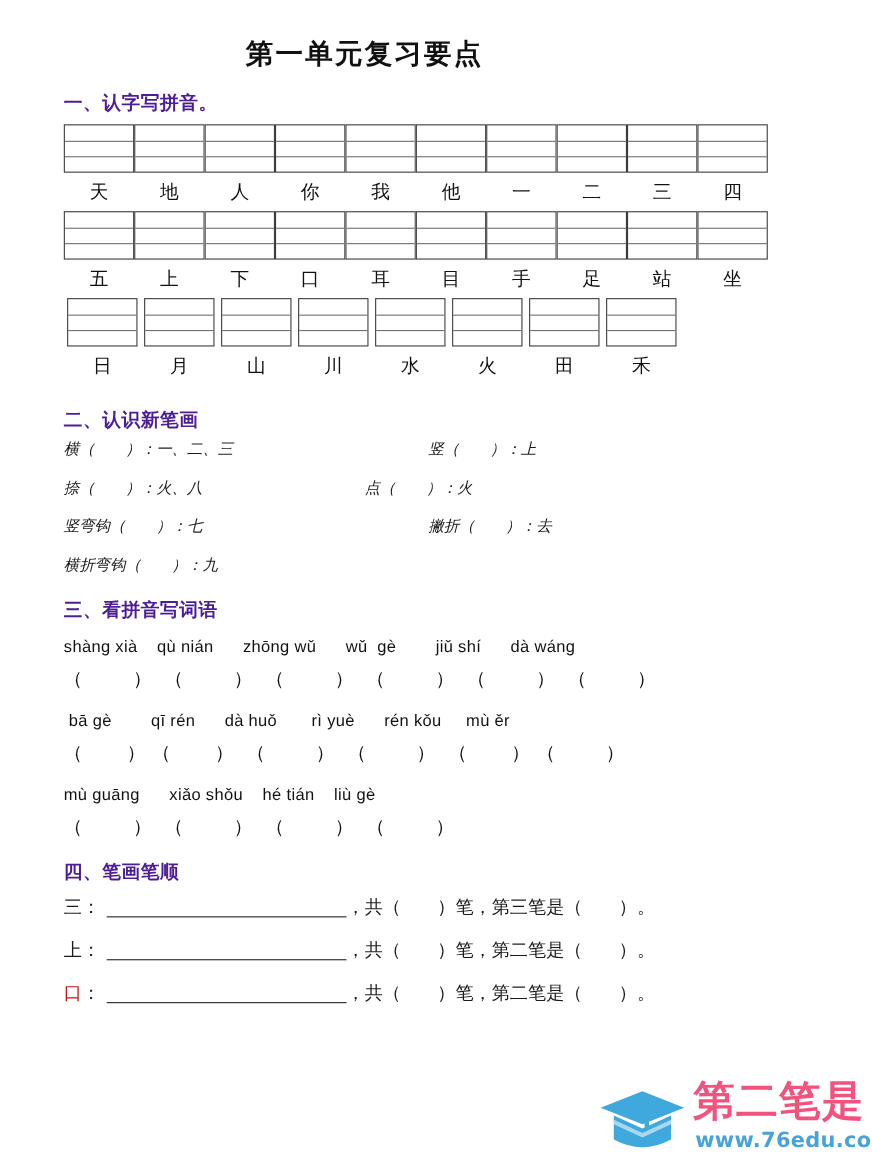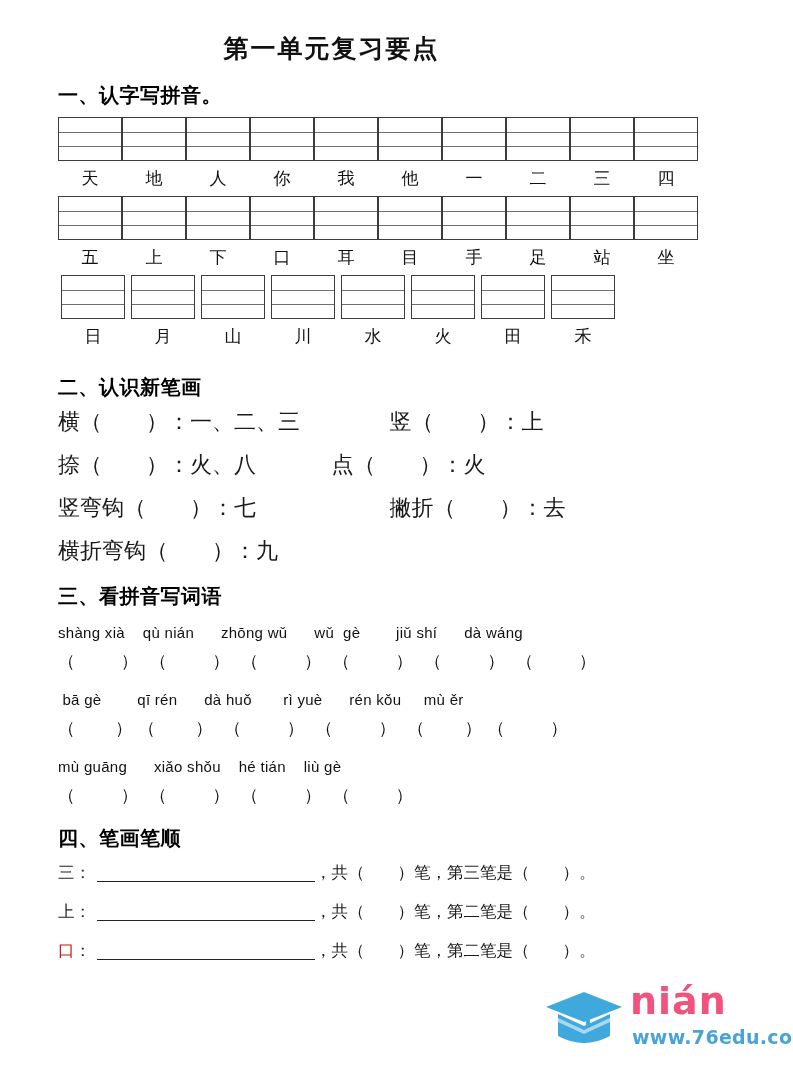--- a/index.html
+++ b/index.html
@@ -32,22 +32,22 @@
     letter-spacing: 2px;
     color: #111;
     margin: 34px 0 0 0;
     line-height: 1.2;
   }
 
   
   .sec-head {
     font-family: "DejaVu Sans", "Liberation Sans", sans-serif;
     font-weight: bold;
-    font-size: 20px;
-    color: #000000;
+    font-size: 17px;
+    color: #4c1d95;
     letter-spacing: 0.5px;
     margin-left: 58px;
   }
 
   
   .char-rows { margin-top: 8px; }
   .char-row {
     display: flex;
     margin-left: 58px;
     margin-bottom: 2px;
@@ -81,23 +81,24 @@
     margin-top: 6px;
     margin-bottom: 4px;
     color: #111;
   }
 
   
   .stroke-block { margin-top: 10px; }
   .stroke-row {
     display: flex;
     margin-left: 58px;
-    font-size: 22px;
+    font-size: 14px;
     line-height: 1;
     margin-bottom: 21px;
+    font-style: italic;
   }
   .stroke-col { width: 400px; }
   .stroke-col.right { width: 330px; }
   .stroke-name { white-space: pre; }
 
   
   .py-block { margin-top: 14px; }
   .py-line {
     margin-left: 58px;
     font-family: Liberation Sans, sans-serif;
@@ -467,17 +468,17 @@
   <div class="watermark">
     <span class="wm-cap">
       <svg width="84" height="62" viewBox="0 0 84 62">
         <path d="M42 4 L80 19 L42 34 L4 19 Z" fill="#3fa9dd"></path>
         <path d="M44 20 L48 18 L48 40 L44 44 Z" fill="#3fa9dd"></path>
         <path d="M40 40 L52 40 L46 48 Z" fill="#3fa9dd"></path>
         <path d="M16 26 L16 48 Q42 62 68 48 L68 26 L42 38 Z" fill="#3fa9dd"></path>
         <path d="M16 30 L42 42 L68 30 L68 34 L42 46 L16 34 Z" fill="#ffffff" opacity="0.55"></path>
       </svg>
     </span>
-    <span class="wm-brand">nián</span>
+    <span class="wm-brand">第二笔是</span>
     <span class="wm-url">www.76edu.com</span>
   </div>
 
 </div>
 
 </body></html>

